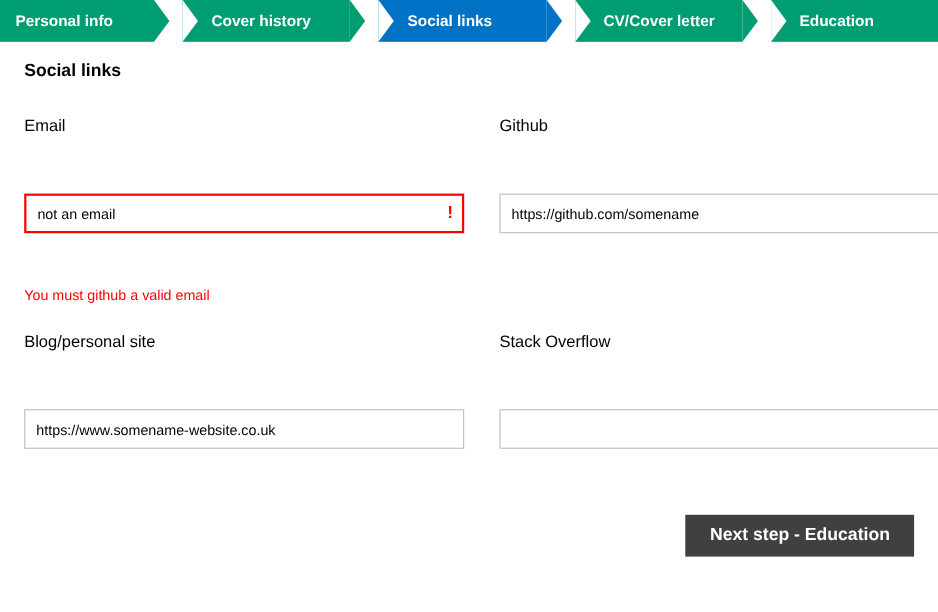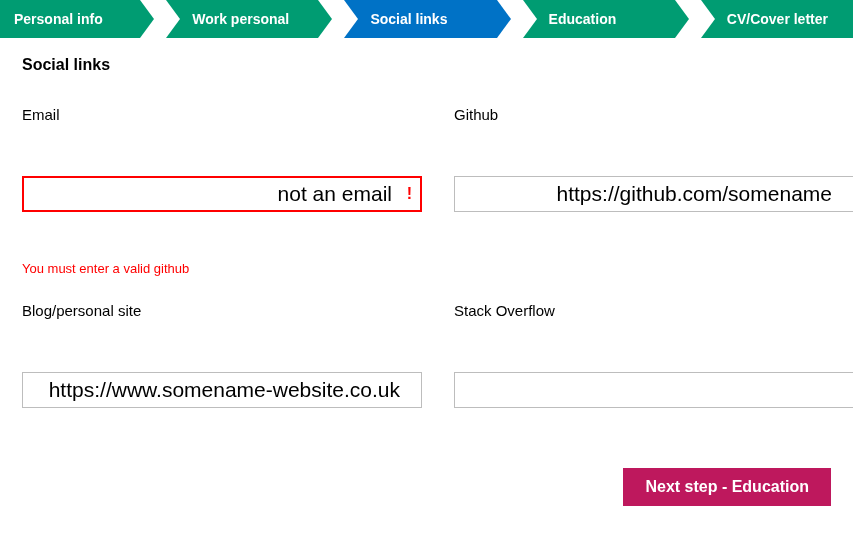--- a/index.html
+++ b/index.html
@@ -54,85 +54,84 @@
       grid-template-columns: 400px 400px;
       column-gap: 32px;
       row-gap: 26px;
     }
     .field { display: flex; flex-direction: column; gap: 43px; }
     .field-label { font-size: 15px; margin-bottom: 10px; color: #000; }
     .field-input {
       width: 100%;
       height: 36px;
       border: 1px solid #bdbdbd;
-      padding: 0 21px;
-      font-size: 21px;
+      padding: 0 10px;
+      font-size: 13px;
       font-family: inherit;
       outline: none;
-      text-align: right;
     }
     .field.error .field-input { border: 2px solid #ff0000; padding-right: 28px; }
     .input-wrap { position: relative; }
     .error-icon {
       position: absolute;
       right: 10px;
       top: 50%;
       transform: translateY(-50%);
       color: #ff0000;
       font-weight: bold;
       font-size: 16px;
     }
     .error-msg { color: #ff0000; font-size: 13px; margin-top: 6px; }
 
     .actions { margin-top: 60px; display: flex; justify-content: flex-end; padding-right: 0; }
     .next-btn {
-      background: #be185d;
+      background: #404040;
       color: #fff;
       border: none;
       height: 38px;
       padding: 0 22px;
       font-size: 16px;
       font-weight: bold;
       cursor: pointer;
       font-family: inherit;
     }
   </style>
 </head>
 <body>
 
 <div class="stepper">
   <div class="step">
       <span>Personal info</span>
     </div>
   <div class="step">
-      <span>Work personal</span>
+      <span>Cover history</span>
     </div>
   <div class="step active">
       <span>Social links</span>
     </div>
   <div class="step">
-      <span>Education</span>
+      <span>CV/Cover letter</span>
     </div>
   <div class="step">
-      <span>CV/Cover letter</span>
+      <span>Education</span>
     </div>
 </div>
 
 <div class="page">
   <div class="page-title">Social links</div>
 
   <div class="form-grid">
 
     <div class="field error">
       <label class="field-label">Email</label>
       <div class="input-wrap">
         <input class="field-input" value="not an email" style="">
         <span class="error-icon">!</span>
       </div>
-      <div class="error-msg">You must enter a valid github</div>
+      <div class="error-msg">You must github a valid email</div>
     </div>
 
     <div class="field">
       <label class="field-label">Github</label>
       <div class="input-wrap">
         <input class="field-input" value="https://github.com/somename" style="">
       </div>
     </div>
 
 

